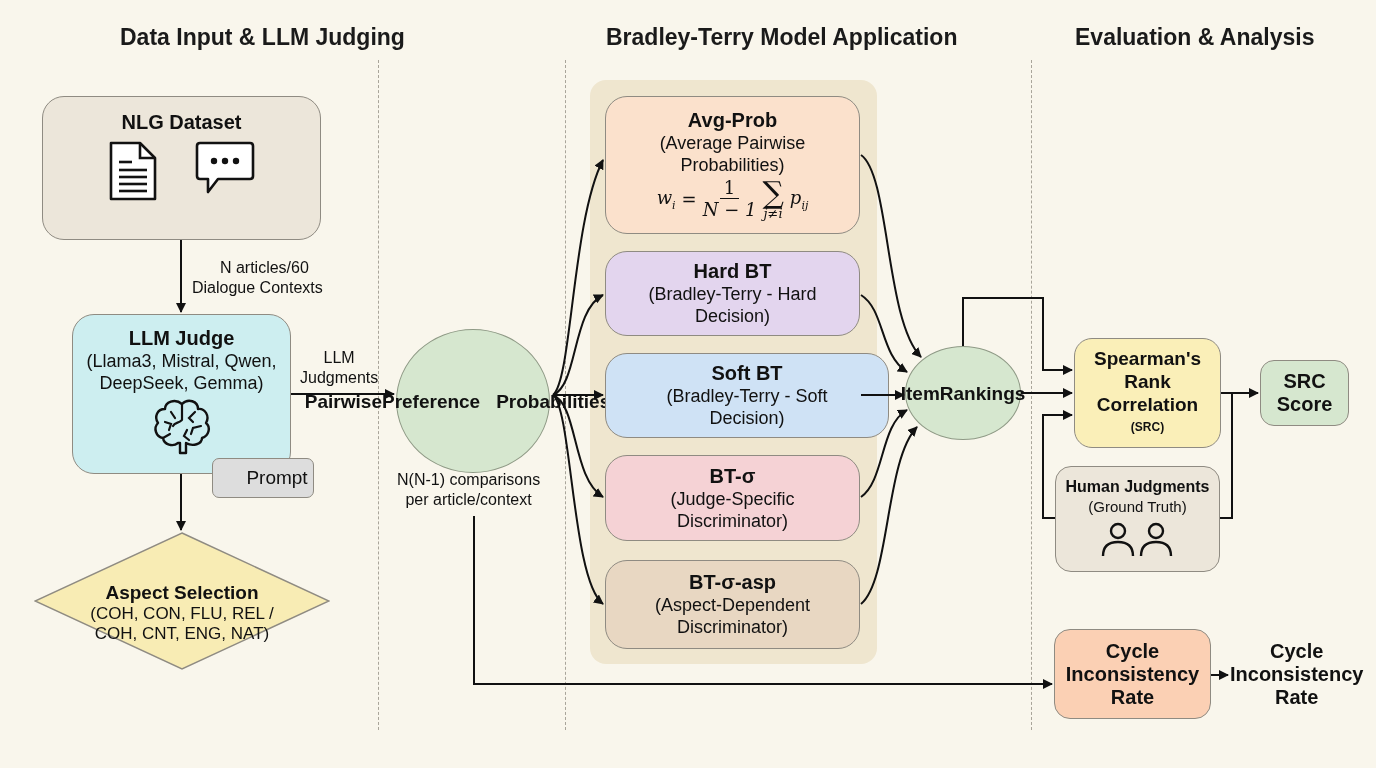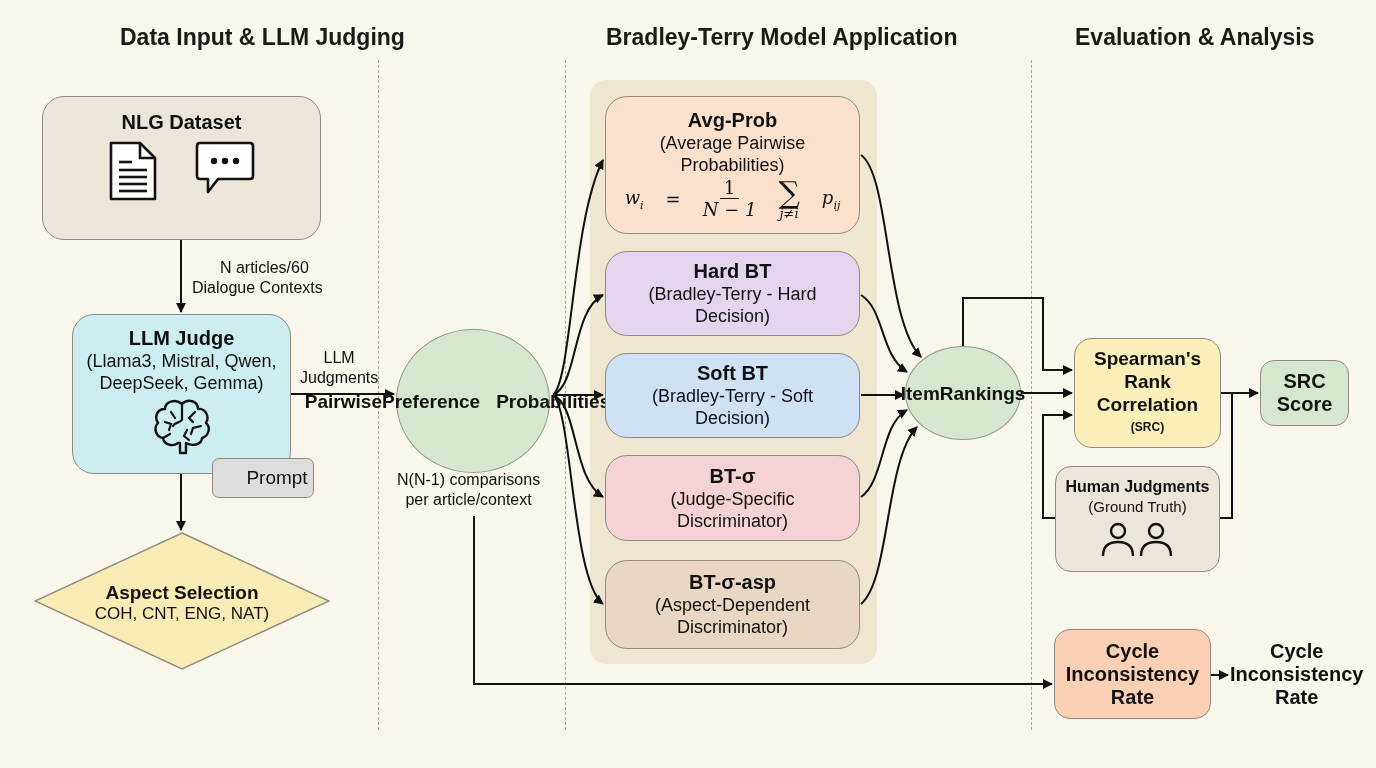--- a/index.html
+++ b/index.html
@@ -32,21 +32,21 @@
       border: 1.5px solid #8f9a86; border-radius: 50%;
       background: #d6e7cf; text-align: right;
       display: flex; flex-direction: row; align-items: center; justify-content: center;
     }
     .label { position: absolute; font-size: 16px; line-height: 20px; text-align: center; white-space: nowrap; }
     svg.overlay { position: absolute; left: 0; top: 0; pointer-events: none; }
     .bt-panel {
       position: absolute; left: 590px; top: 80px; width: 287px; height: 584px;
       background: #efe6cf; border-radius: 16px;
     }
-    .formula { font-family: "DejaVu Serif", "Liberation Serif", serif; font-style: italic; font-size: 18px; display: flex; align-items: center; gap: 22px; margin-top: 2px; }
+    .formula { font-family: "DejaVu Serif", "Liberation Serif", serif; font-style: italic; font-size: 18px; display: flex; align-items: center; gap: 6px; margin-top: 2px; }
     .frac { display: inline-flex; flex-direction: column; align-items: center; font-style: normal; }
     .frac .num { border-bottom: 1.4px solid #111; padding: 0 4px; line-height: 20px; }
     .frac .den { font-style: italic; line-height: 22px; }
     .sum { display: inline-flex; flex-direction: column; align-items: center; font-style: normal; }
     .sum .sig { font-size: 30px; line-height: 28px; }
     .sum .sub { font-style: italic; font-size: 13px; line-height: 13px; }
   </style>
 </head>
 <body>
 
@@ -103,20 +103,21 @@
 <div class="label" style="left:300px; top:348px;">
   <div>LLM</div>
   <div>Judgments</div>
 </div>
 
 <svg class="abs" style="left:34px; top:532px;" width="296" height="138" viewBox="0 0 296 138">
   <polygon points="148,1 295,69 148,137 1,69" fill="#f8ecb4" stroke="#8f8b82" stroke-width="1.5"></polygon>
 </svg>
 <div class="label" style="left:34px; top:582px; width:296px;">
   <div style="font-weight:bold; font-size:19px; line-height:22px;">Aspect Selection</div>
+  <div style="font-size:17px;">(COH, CON, FLU, REL /</div>
   <div style="font-size:17px;">COH, CNT, ENG, NAT)</div>
 </div>
 
 <div class="ellipse" style="left:396px; top:329px; width:154px; height:144px;">
   <div style="font-weight:bold; font-size:19px; line-height:23px;">Pairwise</div>
   <div style="font-weight:bold; font-size:19px; line-height:23px;">Preference</div>
   <div style="font-weight:bold; font-size:19px; line-height:23px;margin-left:16px;">Probabilities</div>
   <div style="font-weight:bold; font-size:19px; line-height:25px;"><span>(p</span><sub style="font-size:12px;">ij</sub><span>)</span></div>
 </div>
 
@@ -143,21 +144,21 @@
     <span><span>p</span><sub style="font-size:11px;">ij</sub></span>
   </div>
 </div>
 
 <div class="box" style="left:605px; top:251px; width:255px; height:85px; background:#e3d5ee;">
   <div class="t">Hard BT</div>
   <div class="s">(Bradley-Terry - Hard</div>
   <div class="s">Decision)</div>
 </div>
 
-<div class="box" style="left:605px; top:353px; width:255px; height:85px; background:#cfe2f5;">
+<div class="box" style="left:605px; top:353px; width:284px; height:85px; background:#cfe2f5;">
   <div class="t">Soft BT</div>
   <div class="s">(Bradley-Terry - Soft</div>
   <div class="s">Decision)</div>
 </div>
 
 <div class="box" style="left:605px; top:455px; width:255px; height:86px; background:#f5d2d5;">
   <div class="t">BT-σ</div>
   <div class="s">(Judge-Specific</div>
   <div class="s">Discriminator)</div>
 </div>

